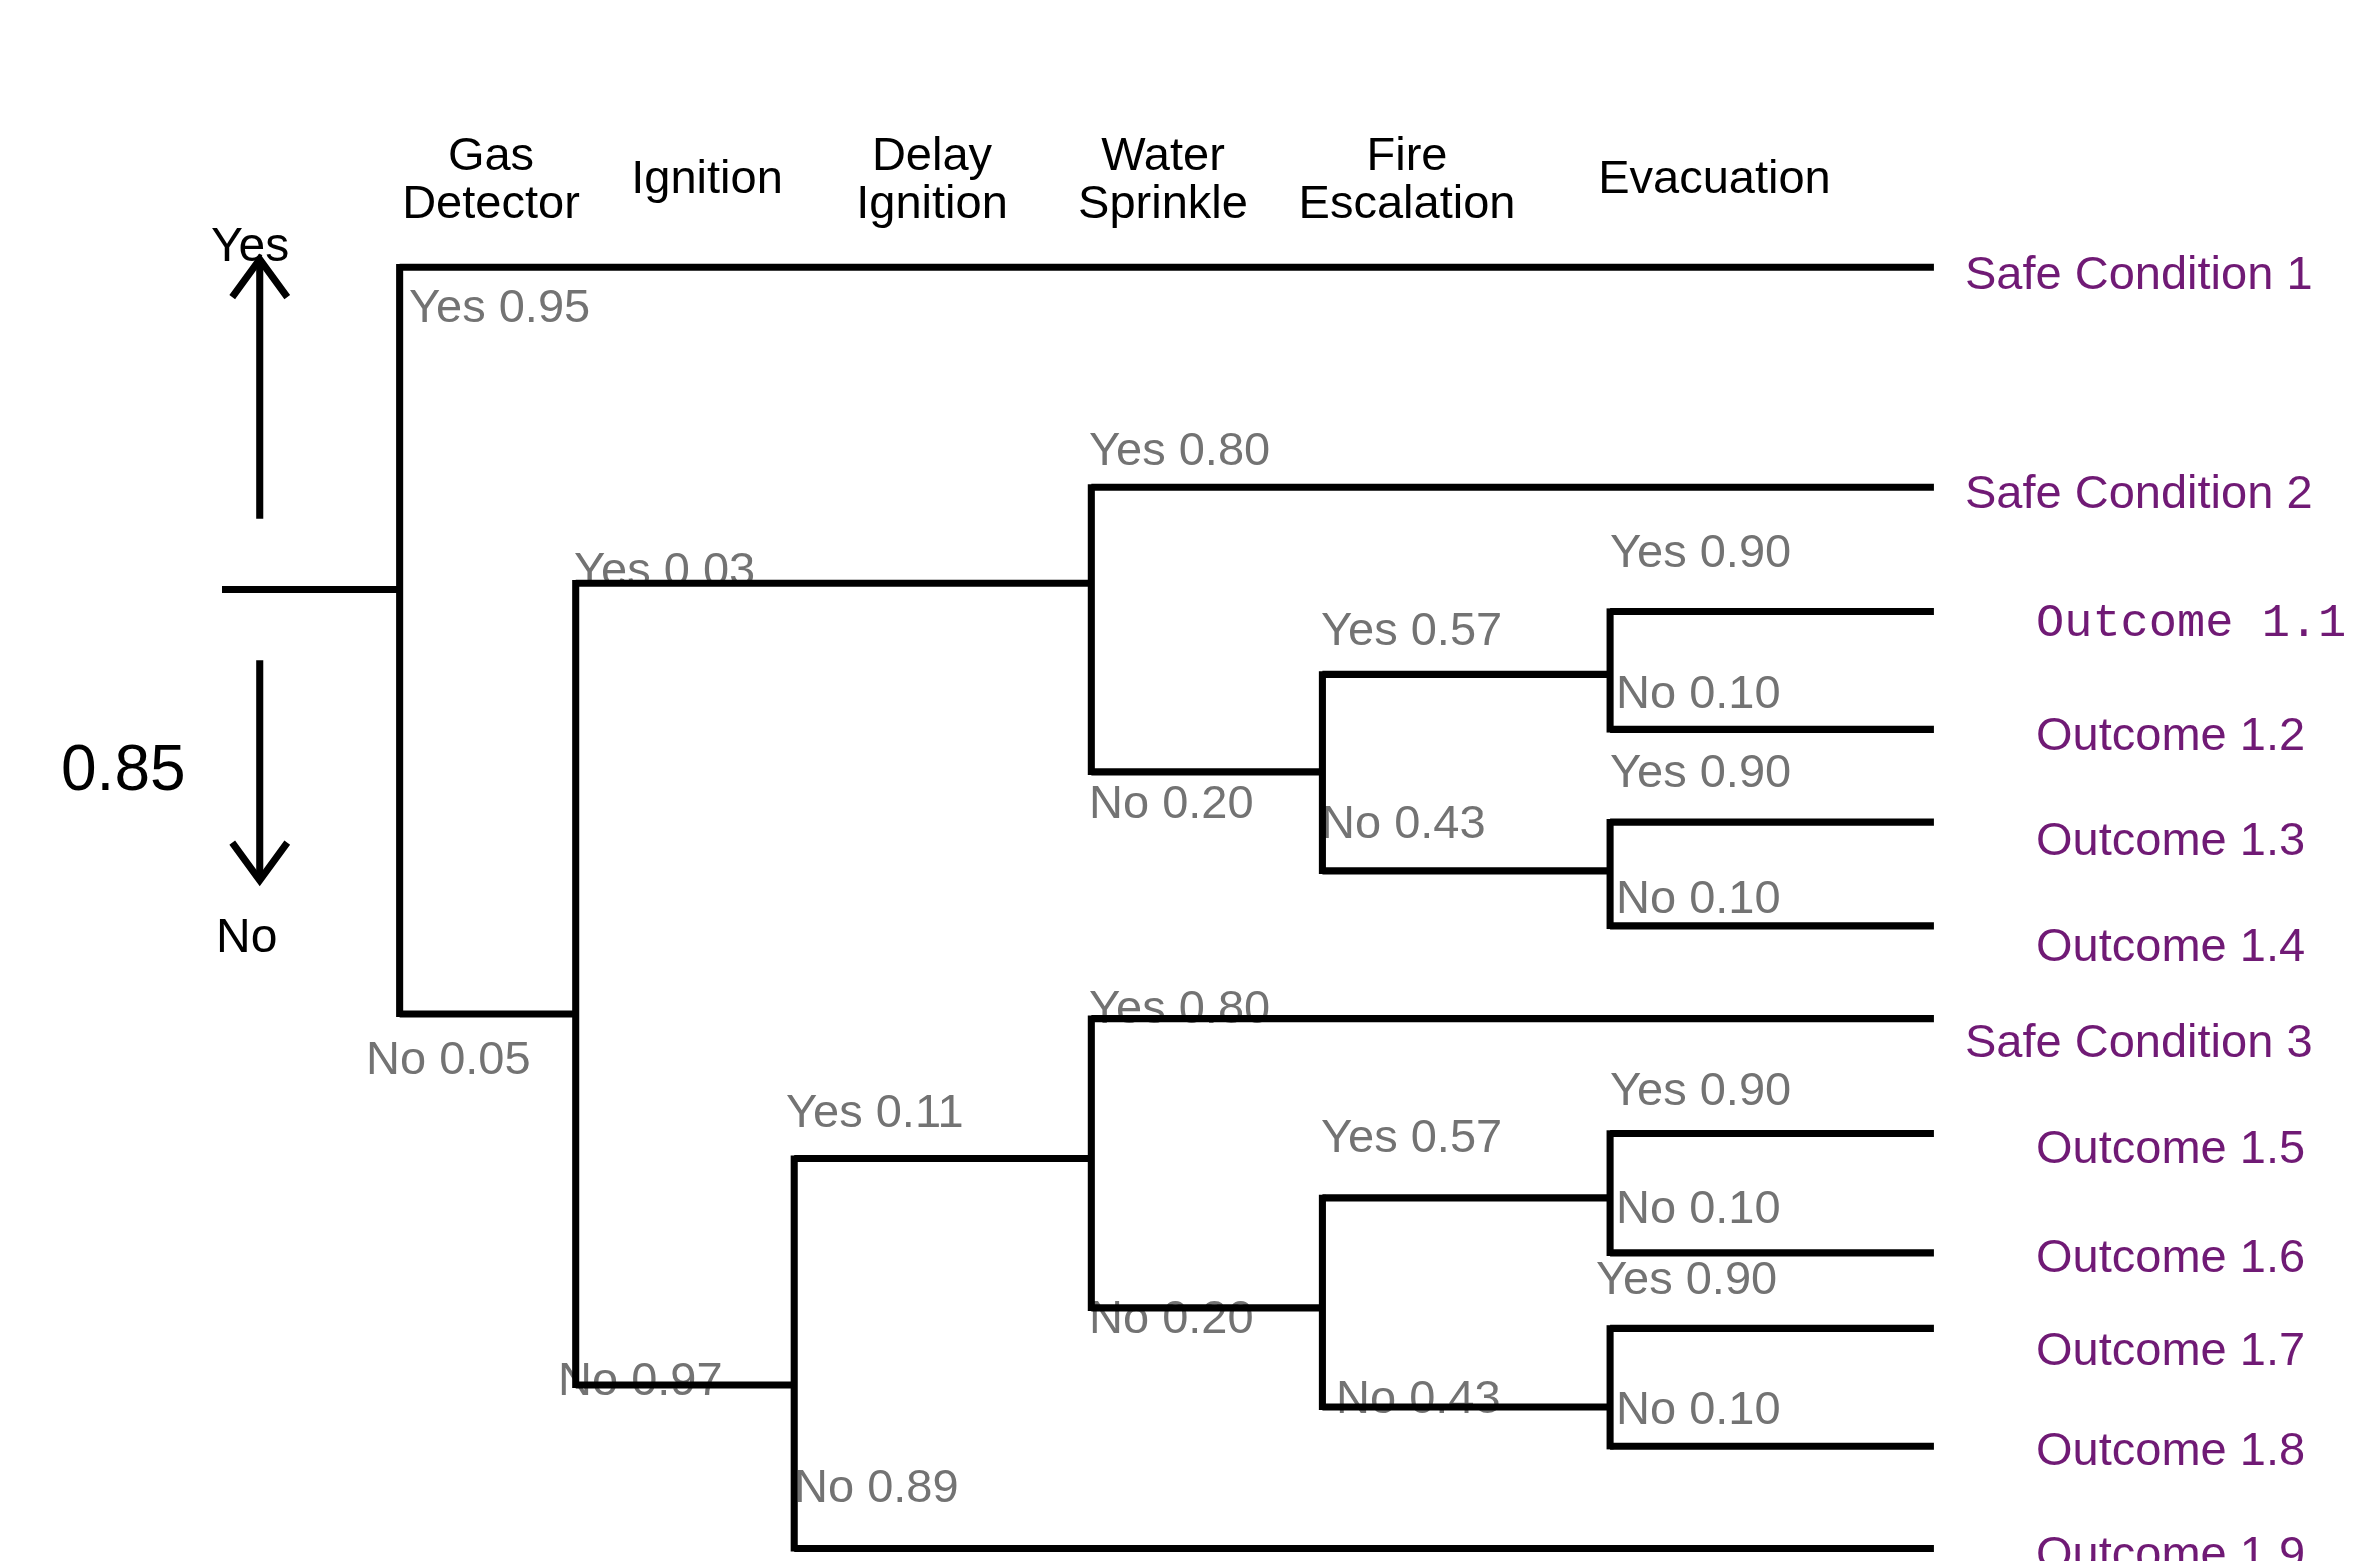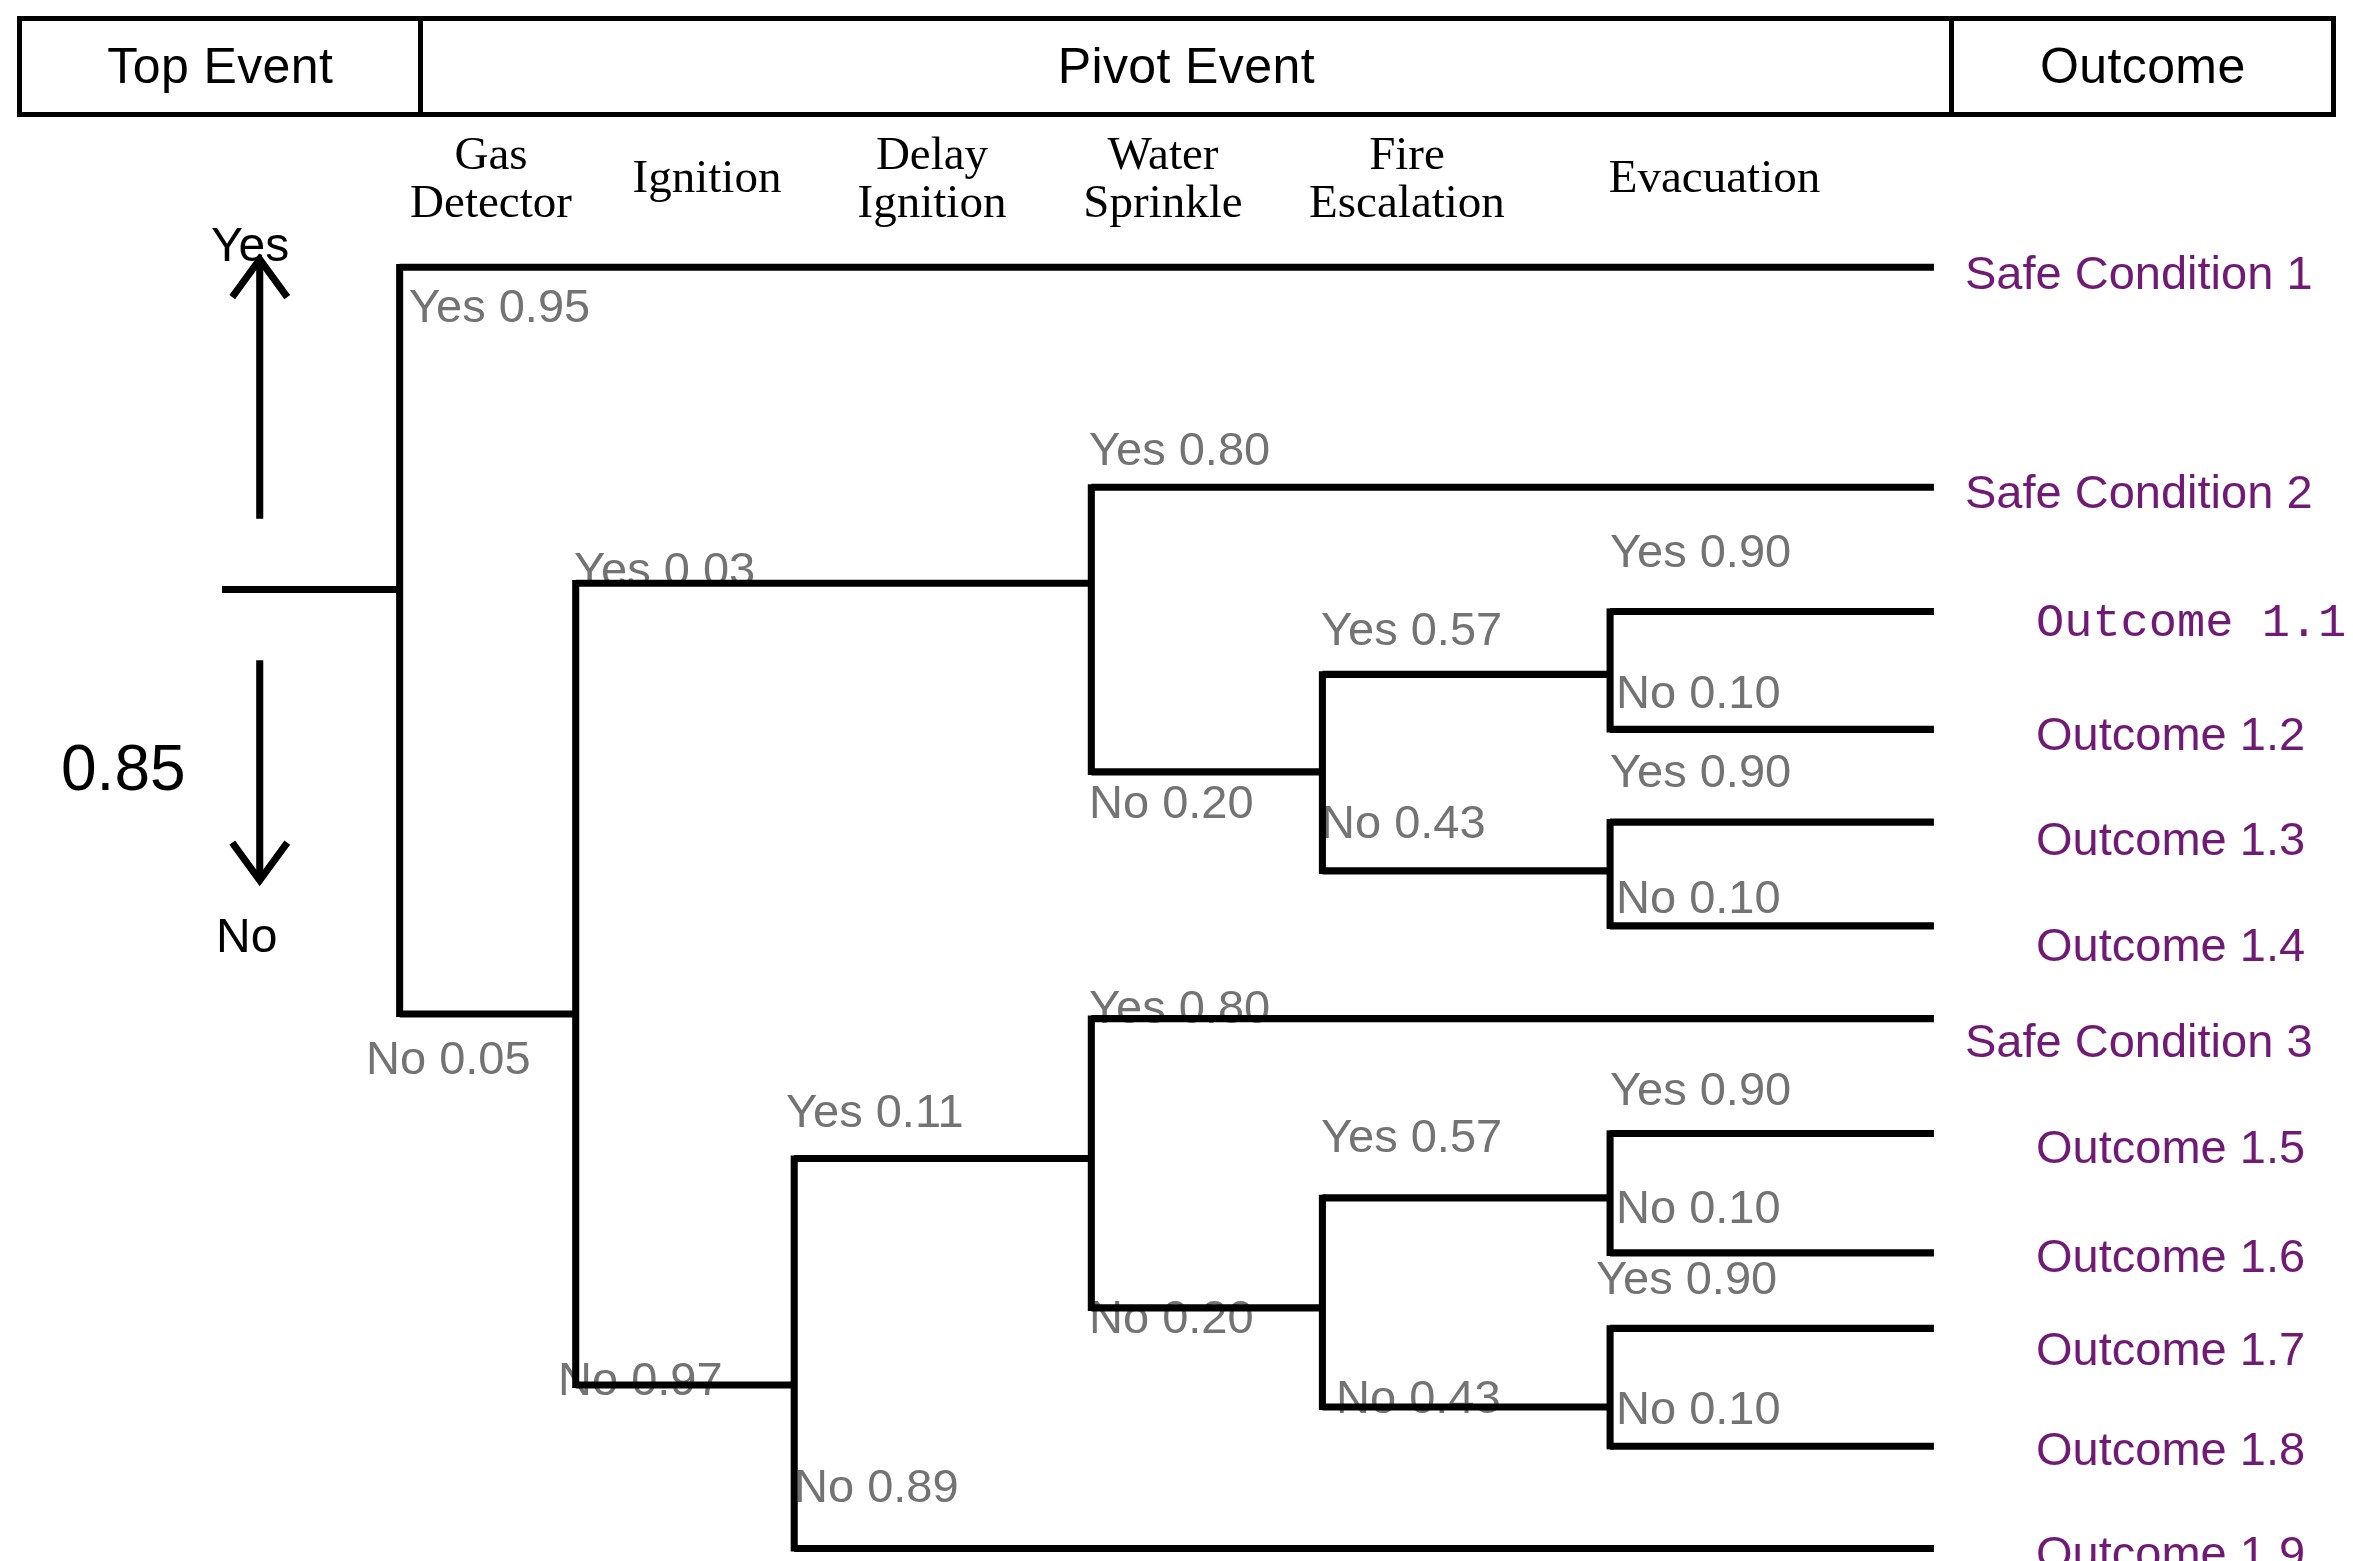--- a/index.html
+++ b/index.html
@@ -44,21 +44,20 @@
   .header-cell.outcome { width: 377px; }
 
   
   .col-caption {
     position: absolute;
     text-align: center;
     font-size: 47px;
     line-height: 1.02;
     white-space: pre-line;
     color: #000000;
-    font-family: Liberation Serif, serif;
   }
 
   
   .te-name {
     position: absolute;
     left: 17.3px;
     top: 495px;
     width: 197px;
     font-size: 48px;
     line-height: 1.13;
@@ -117,31 +116,20 @@
     stroke-width: 9;
     stroke-linecap: butt;
   }
   #tree-svg .arrowline { stroke-width: 9; }
 </style>
 </head>
 <body>
 
 <div id="stage">
 
-  <div class="header-band">
-    <div class="header-cell top-event">
-      <span>Top Event</span>
-    </div>
-    <div class="header-cell pivot-event">
-      <span>Pivot Event</span>
-    </div>
-    <div class="header-cell outcome">
-      <span>Outcome</span>
-    </div>
-  </div>
 
   <div class="col-caption" style="left:385px; top:130px; width:212px;">Gas
 Detector</div>
   <div class="col-caption" style="left:597px; top:153px; width:220px;">Ignition</div>
   <div class="col-caption" style="left:822px; top:130px; width:220px;">Delay
 Ignition</div>
   <div class="col-caption" style="left:1053px; top:130px; width:220px;">Water
 Sprinkle</div>
   <div class="col-caption" style="left:1561px; top:153px; width:307px;">Evacuation</div>
   <div class="col-caption" style="left:1281px; top:130px; width:252px;">Fire

